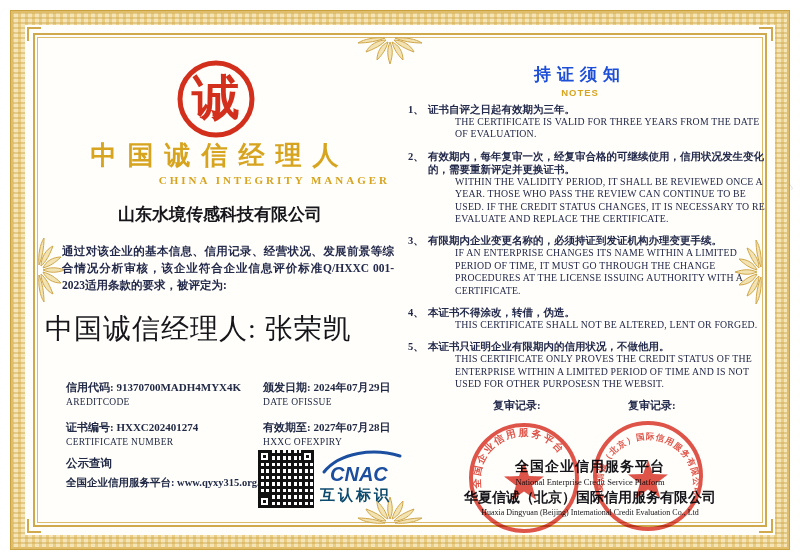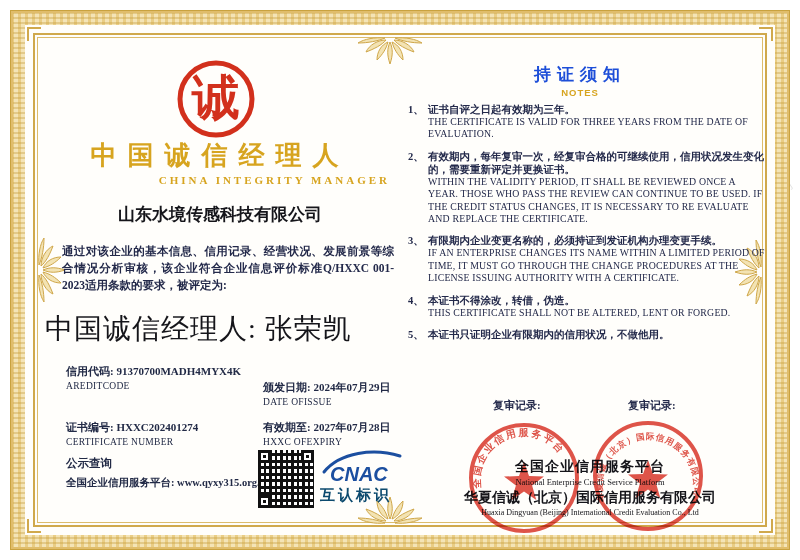--- a/index.html
+++ b/index.html
@@ -56,21 +56,21 @@
       font-family:"Liberation Sans",sans-serif;font-weight:bold;font-size:17px;
       letter-spacing:6px;color:#1d4ed8;}
   .notes-sub{position:absolute;left:420px;top:87px;width:320px;text-align:center;
       font-family:"Liberation Sans",sans-serif;font-weight:bold;font-size:9.5px;
       letter-spacing:1px;color:#d7a41f;}
   .notes{position:absolute;left:408px;top:103px;width:358px;}
   .note{display:flex;margin-bottom:9px;}
   .note .num{width:20px;flex:none;font-size:10.5px;font-weight:700;color:#23294a;}
   .note .body{flex:1;}
   .note .zh{font-size:10.5px;font-weight:700;line-height:13px;color:#23294a;}
-  .note .en{font-size:9.8px;line-height:12.4px;color:#23294a;letter-spacing:.2px;}
+  .note .en{font-size:9.8px;line-height:12.4px;color:#23294a;letter-spacing:.2px;margin-left:27px;}
   .review{position:absolute;top:398px;font-size:11px;font-weight:700;color:#23294a;}
   .footer-block{position:absolute;left:410px;top:458px;width:360px;text-align:center;color:#15151a;}
   .footer-block .l1{font-size:14px;font-weight:700;letter-spacing:1px;}
   .footer-block .l2{font-size:8.5px;margin-top:1px;}
   .footer-block .l3{font-size:14px;font-weight:700;margin-top:2px;}
   .footer-block .l4{font-size:8px;margin-top:1px;}
   .stamp{position:absolute;opacity:.85;mix-blend-mode:multiply;}
 </style>
 </head>
 <body>
@@ -146,21 +146,21 @@
     <circle cx="43" cy="47" r="36" fill="none" stroke="#d2301c" stroke-width="5"></circle>
     <text x="43" y="62" text-anchor="middle" font-size="48" font-weight="bold" fill="#d2301c" font-family="Liberation Serif,serif">诚</text>
   </svg>
 
   <div class="cert-title">中国诚信经理人</div>
   <div class="cert-subtitle">CHINA INTEGRITY MANAGER</div>
   <div class="company">山东水境传感科技有限公司</div>
   <div class="intro">通过对该企业的基本信息、信用记录、经营状况、发展前景等综合情况分析审核，该企业符合企业信息评价标准Q/HXXC 001-2023适用条款的要求，被评定为:</div>
   <div class="award">中国诚信经理人: 张荣凯</div>
 
-  <div class="fld" style="left:66px;top:364px">
+  <div class="fld" style="left:66px;top:380px">
     <div class="zh"><span>信用代码:</span>
       <span>91370700MADH4MYX4K</span></div>
     <div class="en">AREDITCODE</div>
   </div>
   <div class="fld" style="left:263px;top:380px">
     <div class="zh"><span>颁发日期:</span>
       <span>2024年07月29日</span></div>
     <div class="en">DATE OFISSUE</div>
   </div>
   <div class="fld" style="left:66px;top:420px">
@@ -218,20 +218,21 @@
       <span class="num">4、</span>
       <span class="body">
         <div class="zh">本证书不得涂改，转借，伪造。</div>
         <div class="en">THIS CERTIFICATE SHALL NOT BE ALTERED, LENT OR FORGED.</div>
       </span>
     </div>
     <div class="note">
       <span class="num">5、</span>
       <span class="body">
         <div class="zh">本证书只证明企业有限期内的信用状况，不做他用。</div>
+        <div class="en">THIS CERTIFICATE ONLY PROVES THE CREDIT STATUS OF THE ENTERPRISE WITHIN A LIMITED PERIOD OF TIME AND IS NOT USED FOR OTHER PURPOSESN THE WEBSIT.</div>
       </span>
     </div>
   </div>
 
   <div class="review" style="left:493px">复审记录:</div>
   <div class="review" style="left:628px">复审记录:</div>
 
   <div class="footer-block">
     <div class="l1">全国企业信用服务平台</div>
     <div class="l2">National Enterprise Credit Service Platform</div>

